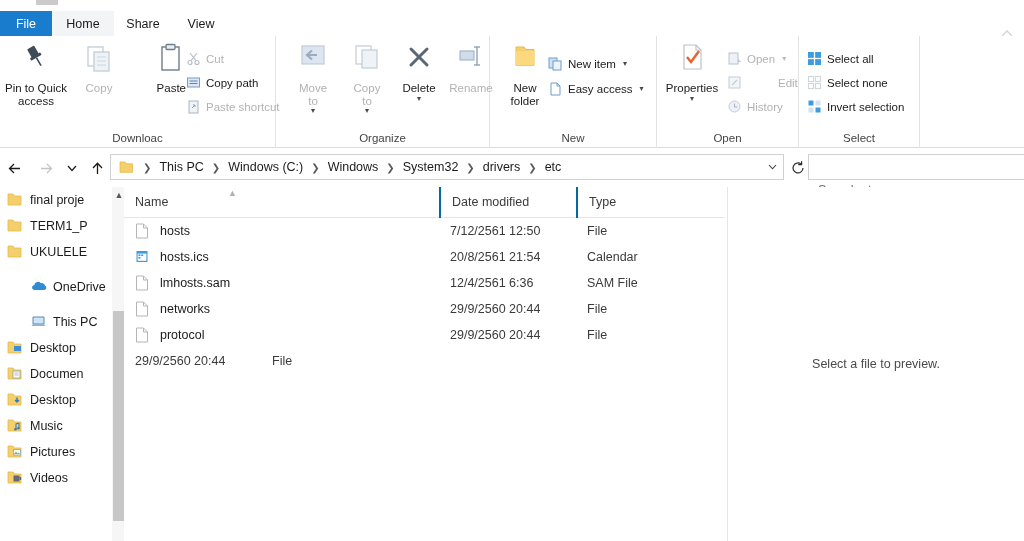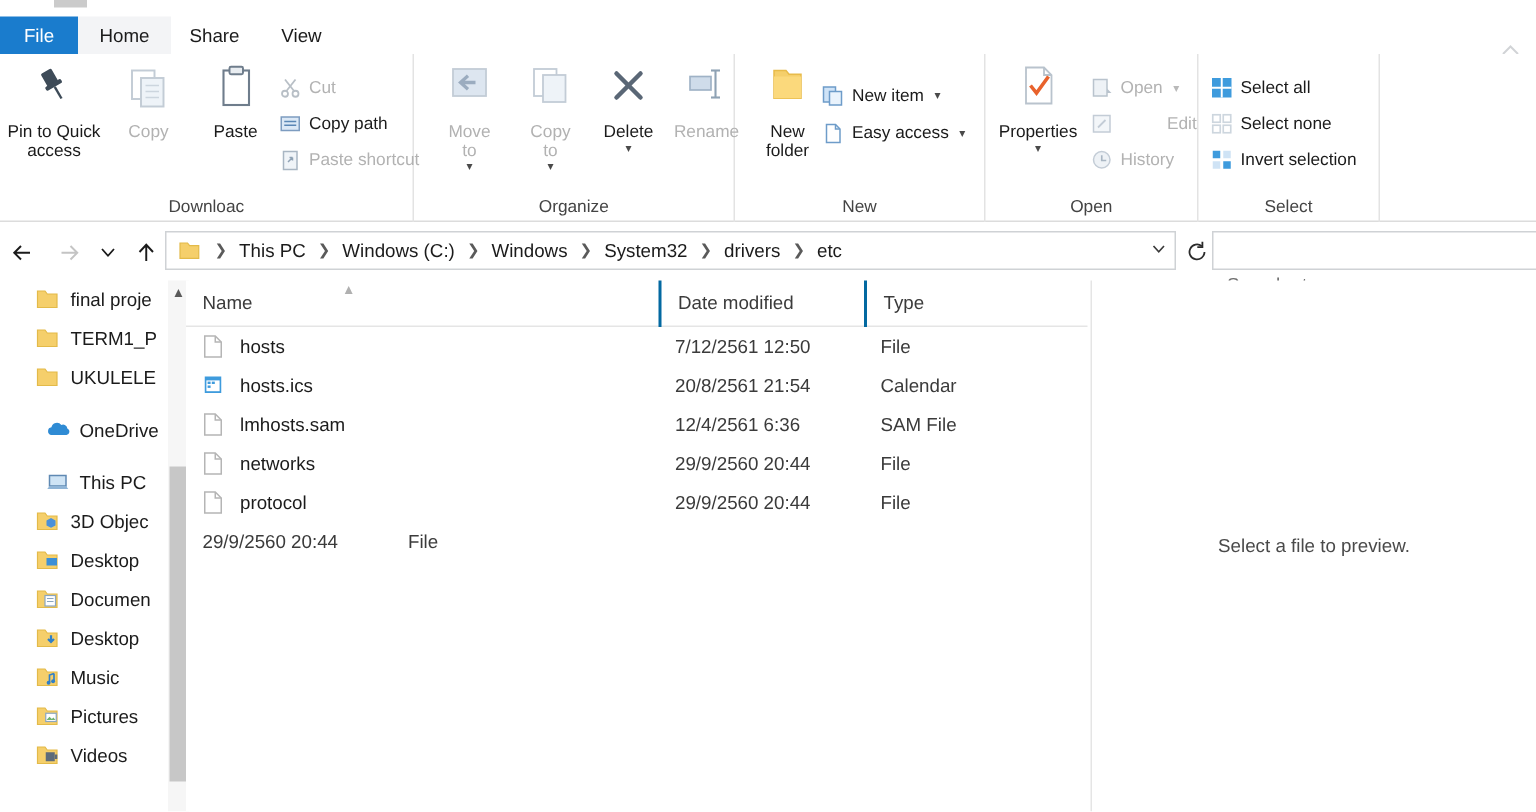--- a/index.html
+++ b/index.html
@@ -116,21 +116,21 @@
   }
   .searchbox span { font-size: 12.5px; color: #6d6d6d; margin-top: 45px; }
 
   
   .navpane {
     position: absolute; left: 0; top: 187px; width: 112px; height: 354px;
     background: #ffffff; overflow: hidden;
   }
   .navitem {
     height: 26px; display: flex; align-items: center; gap: 7px;
-    padding-left: 24px; font-size: 12.5px; color: #1b1b1b; white-space: nowrap;
+    padding-left: 7px; font-size: 12.5px; color: #1b1b1b; white-space: nowrap;
     cursor: default;
   }
   .navitem.lvl0 { padding-left: 30px; text-align: right; }
   .navitem .ni { width: 16px; height: 16px; flex: 0 0 16px; display: inline-block; }
   .navspacer { height: 9px; }
 
   .navscroll {
     position: absolute; left: 112px; top: 187px; width: 14px; height: 354px;
     background: #f6f6f6;
   }
@@ -230,21 +230,21 @@
             <g stroke="#ccd5de" stroke-width="1">
                 <line x1="14" y1="15" x2="23" y2="15"></line>
                 <line x1="14" y1="19" x2="23" y2="19"></line>
                 <line x1="14" y1="23" x2="23" y2="23"></line>
               </g>
           </svg>
         </span>
         <span class="lbl">Copy</span>
       </div>
 
-      <div class="bigbtn" style="left:128px;">
+      <div class="bigbtn" style="left:128px;text-align:right;">
         <span class="glyph">
           <svg width="32" height="32" viewBox="0 0 32 32">
             <rect x="8" y="5" width="17" height="23" fill="#ffffff" stroke="#6f7d8c" stroke-width="1.4"></rect>
             <rect x="12" y="2.5" width="9" height="5" rx="1" fill="#e9edf1" stroke="#6f7d8c" stroke-width="1.3"></rect>
           </svg>
         </span>
         <span class="lbl">Paste</span>
       </div>
 
       <div class="smallbtn dis" style="left:186px; top:12px;">
@@ -561,27 +561,20 @@
 
     <div class="navspacer"></div>
     <div class="navitem lvl0">
       <span class="ni">
         <svg width="17" height="15" viewBox="0 0 17 15">
             <path d="M3 3 h11 v7 h-11 z" fill="#cfe4f5" stroke="#5f89b3" stroke-width="1"></path>
             <path d="M1.5 12 h14 l-1.5 -2 h-11 z" fill="#8fb4d6"></path>
           </svg>
       </span>
       <span>This PC</span>
-    </div>
-    <div class="navitem">
-      <span class="ni"><svg width="16" height="15" viewBox="0 0 16 15">
-            <path d="M1 2 h5 l1.5 2 h6.5 v9 h-13 z" fill="#f5cf6b" stroke="#e3ba49" stroke-width=".8"></path>
-            <path d="M7 7 l3-1.6 l3 1.6 v3.3 l-3 1.6 l-3-1.6 z" fill="#4a90d9"></path>
-          </svg></span>
-      <span>3D Objec</span>
     </div>
     <div class="navitem">
       <span class="ni"><svg width="16" height="15" viewBox="0 0 16 15">
             <path d="M1 2 h5 l1.5 2 h6.5 v9 h-13 z" fill="#f5cf6b" stroke="#e3ba49" stroke-width=".8"></path>
             <rect x="7" y="6" width="7" height="5" fill="#3c8fd6"></rect>
           </svg></span>
       <span>Desktop</span>
     </div>
     <div class="navitem">
       <span class="ni"><svg width="16" height="15" viewBox="0 0 16 15">

